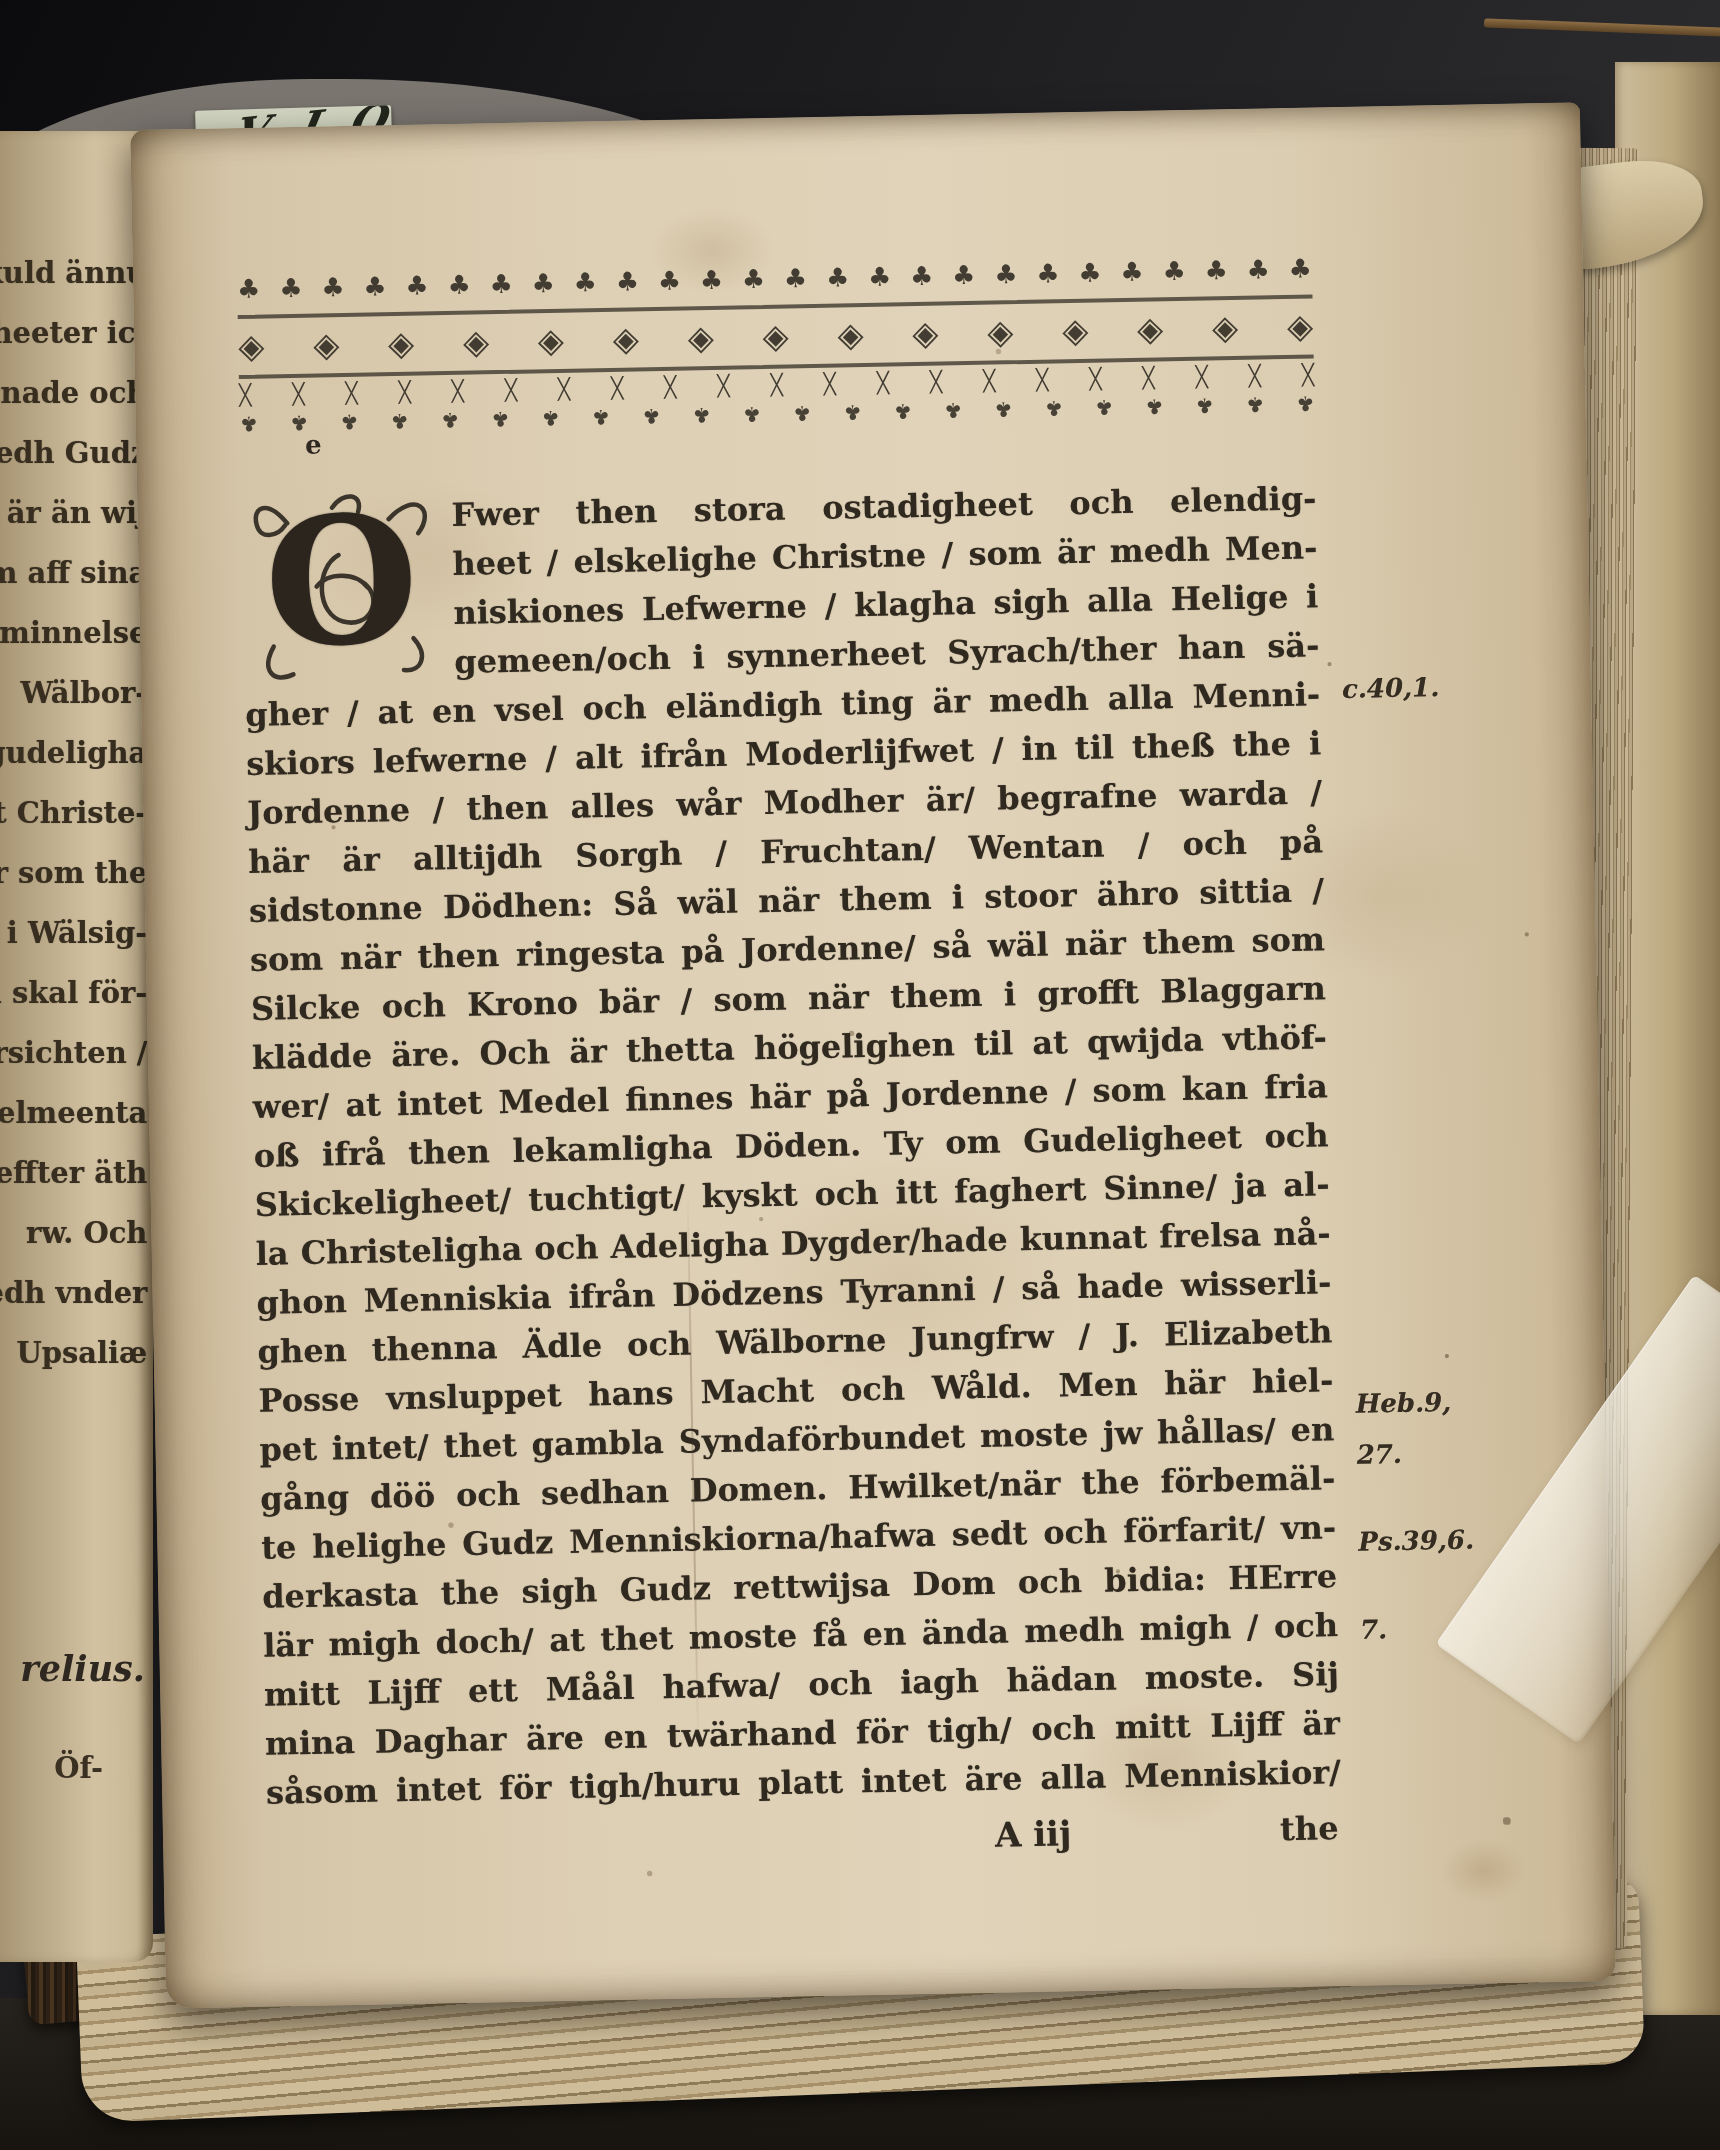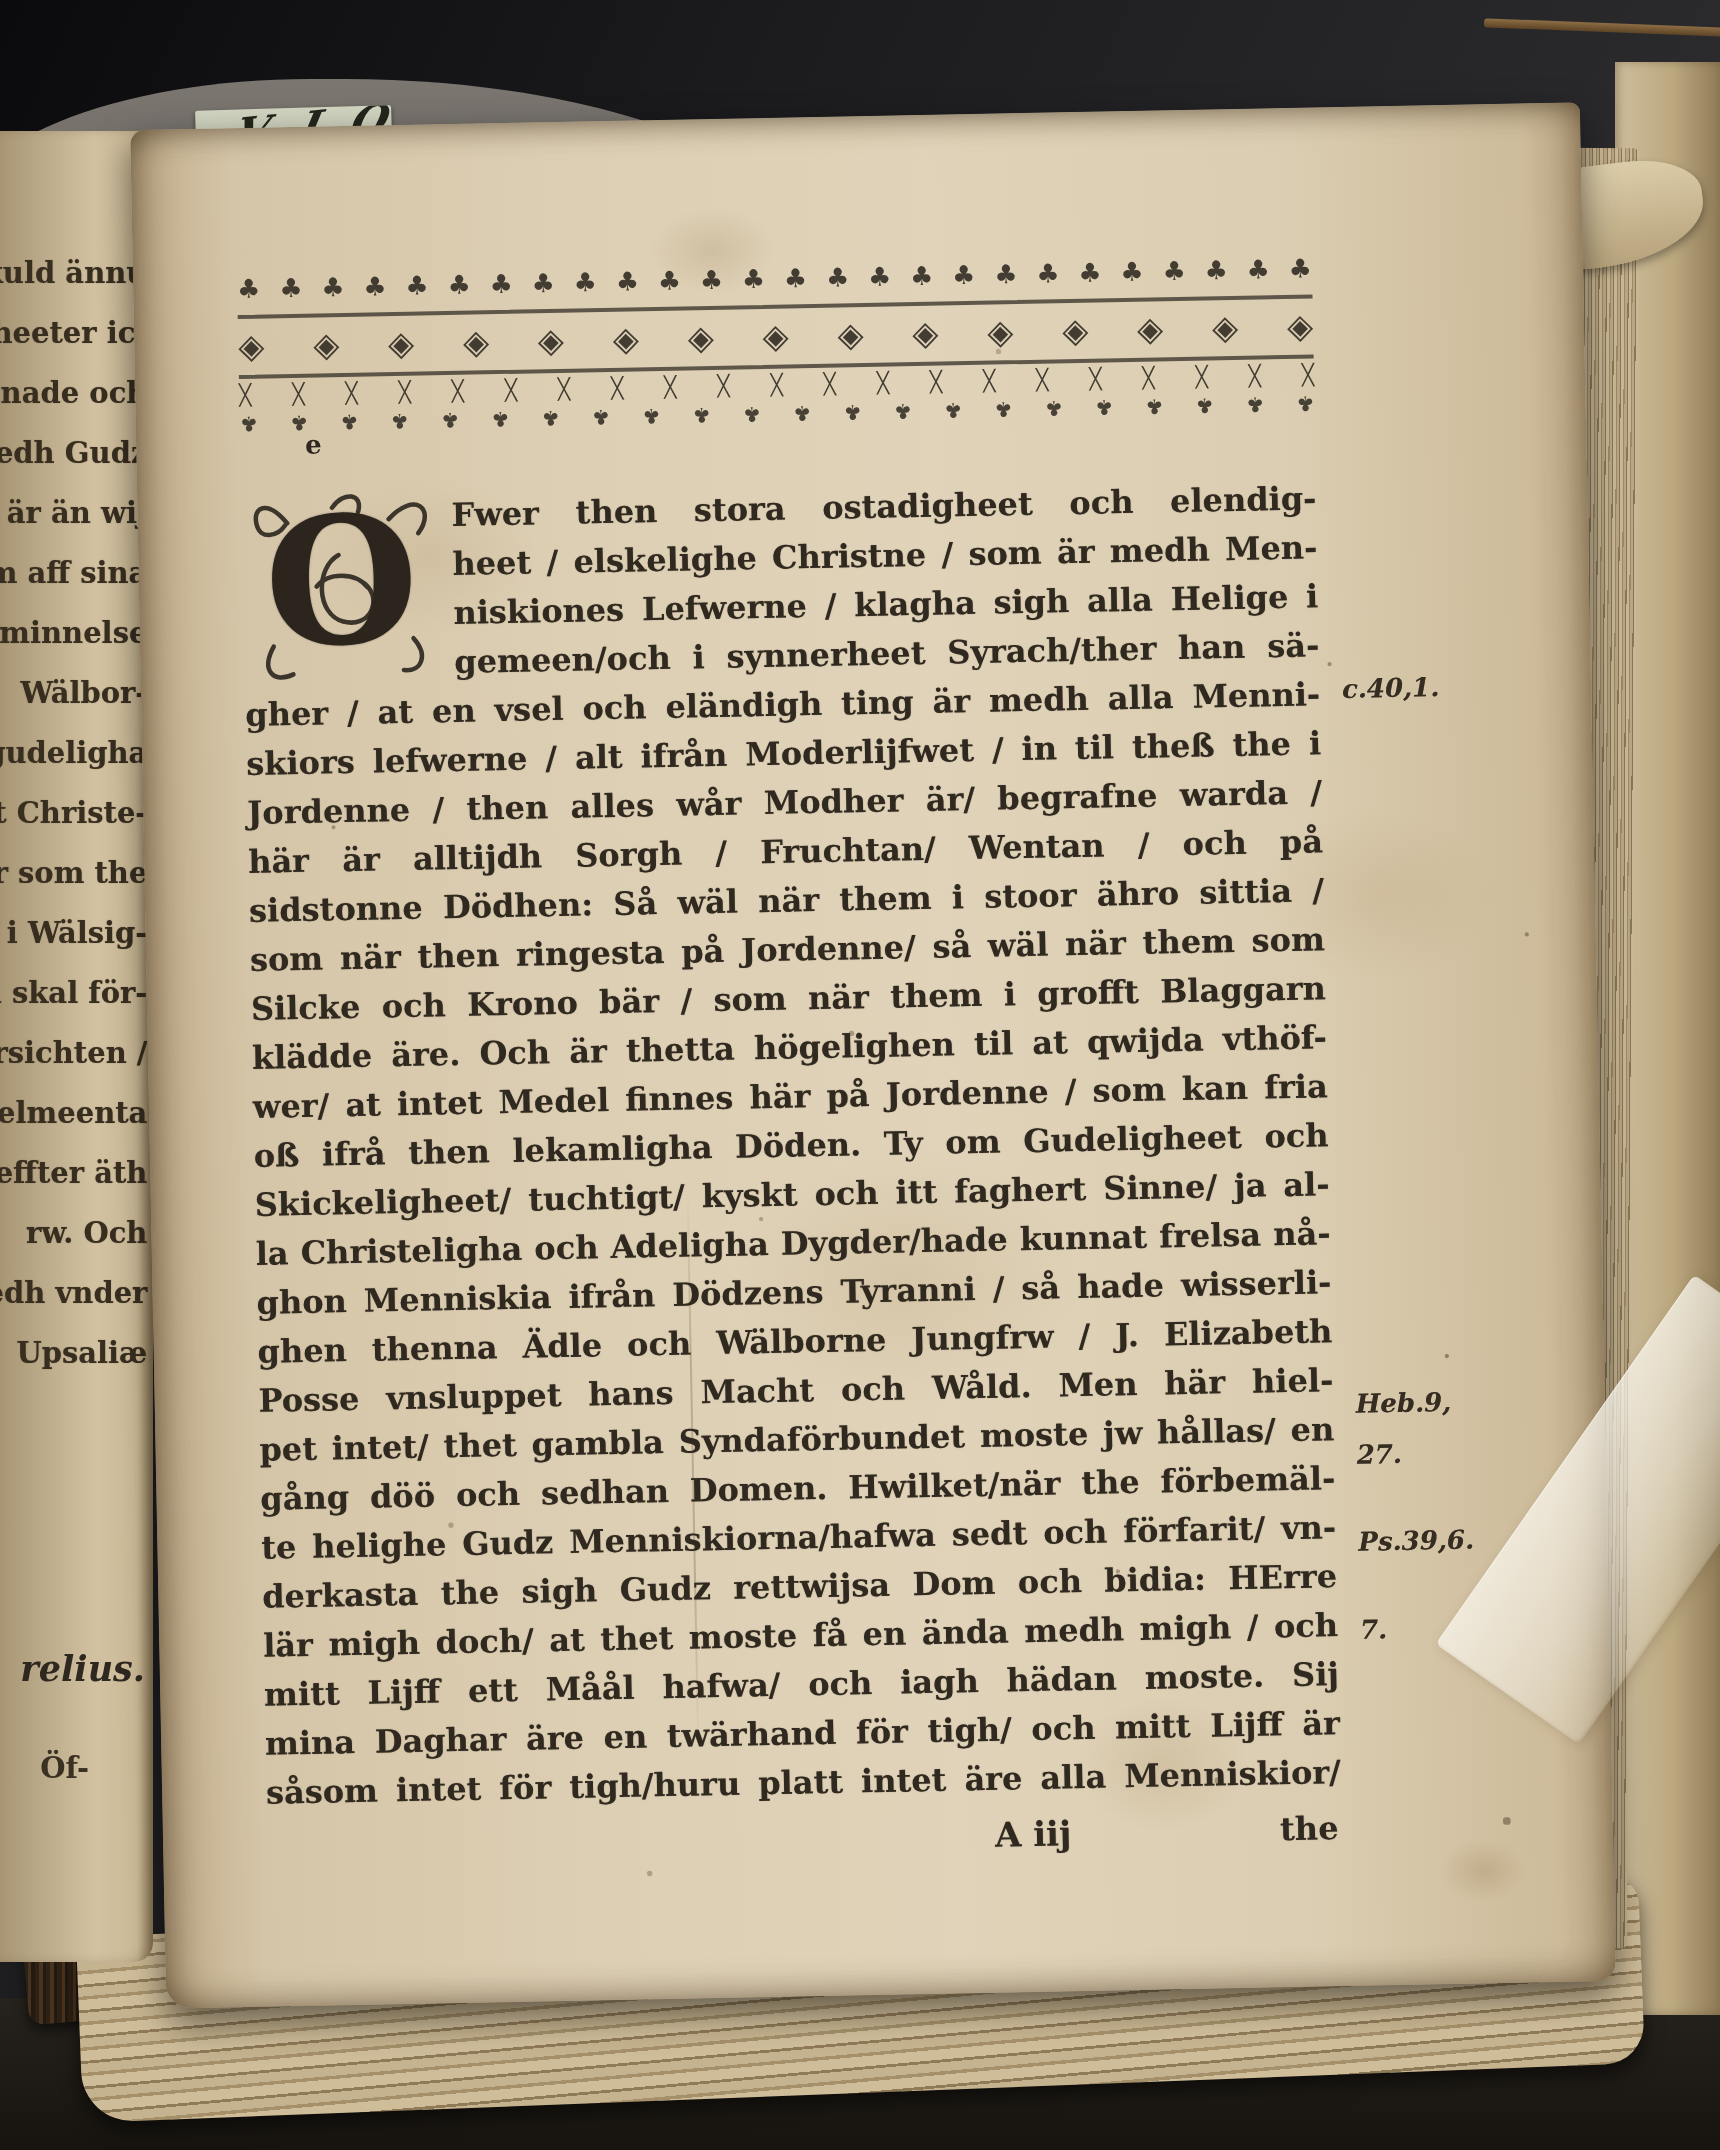--- a/index.html
+++ b/index.html
@@ -23,21 +23,21 @@
   
   .left-page{position:absolute;left:0;top:131px;width:153px;height:1831px;z-index:3;
     background:linear-gradient(90deg,#86735379 0%,#b7a685 22%,#d2c2a2 62%,#cbb996 90%,#a3906d 99%);
     background-color:#c6b492;border-radius:0 13.5px 19px 0;
     box-shadow:inset -8px 0 13.5px -5.6px rgba(70,50,25,.45);overflow:hidden;}
   .frag-col{position:absolute;right:5.6px;top:112px;width:237px;}
   .frag{height:60px;font:700 29px/60px "DejaVu Serif",serif;color:#372e20;
     text-align:right;white-space:nowrap;filter:blur(0.3px);text-shadow:0 0 1.1px rgba(55,42,25,.5);}
   .frag-roman{position:absolute;right:8px;top:1520px;font:600 italic 35px/1 "DejaVu Serif",serif;
     color:#2e2820;filter:blur(0.2px);}
-  .frag-catch{position:absolute;right:64px;top:1623px;font:700 29px/1 "DejaVu Serif",serif;
+  .frag-catch{position:absolute;right:50px;top:1623px;font:700 29px/1 "DejaVu Serif",serif;
     color:#3a3123;filter:blur(0.3px);margin-left:26px;}
   
   .tail-band{position:absolute;left:79px;top:1907px;width:1563px;height:186px;z-index:2;
     transform:rotate(-2.2deg);border-radius:19px 26px 40px 51px;
     background:repeating-linear-gradient(177deg,#c5b28e 0 9px,#a5906a 9px 12.4px,#cfbd9a 12.4px 22.6px,#8f7a57 22.6px 25.4px);
     box-shadow:0 9px 19px rgba(0,0,0,.55);}
   .leather{position:absolute;left:14.7px;top:1688px;width:111px;height:333px;z-index:2;
     transform:rotate(-5deg);border-radius:12.4px 40% 45% 14.7px;
     background:repeating-linear-gradient(95deg,#2d2014 0 4.5px,#48331f 4.5px 8px,#221910 8px 11.3px);
     box-shadow:0 5.6px 13.5px rgba(0,0,0,.6);}

